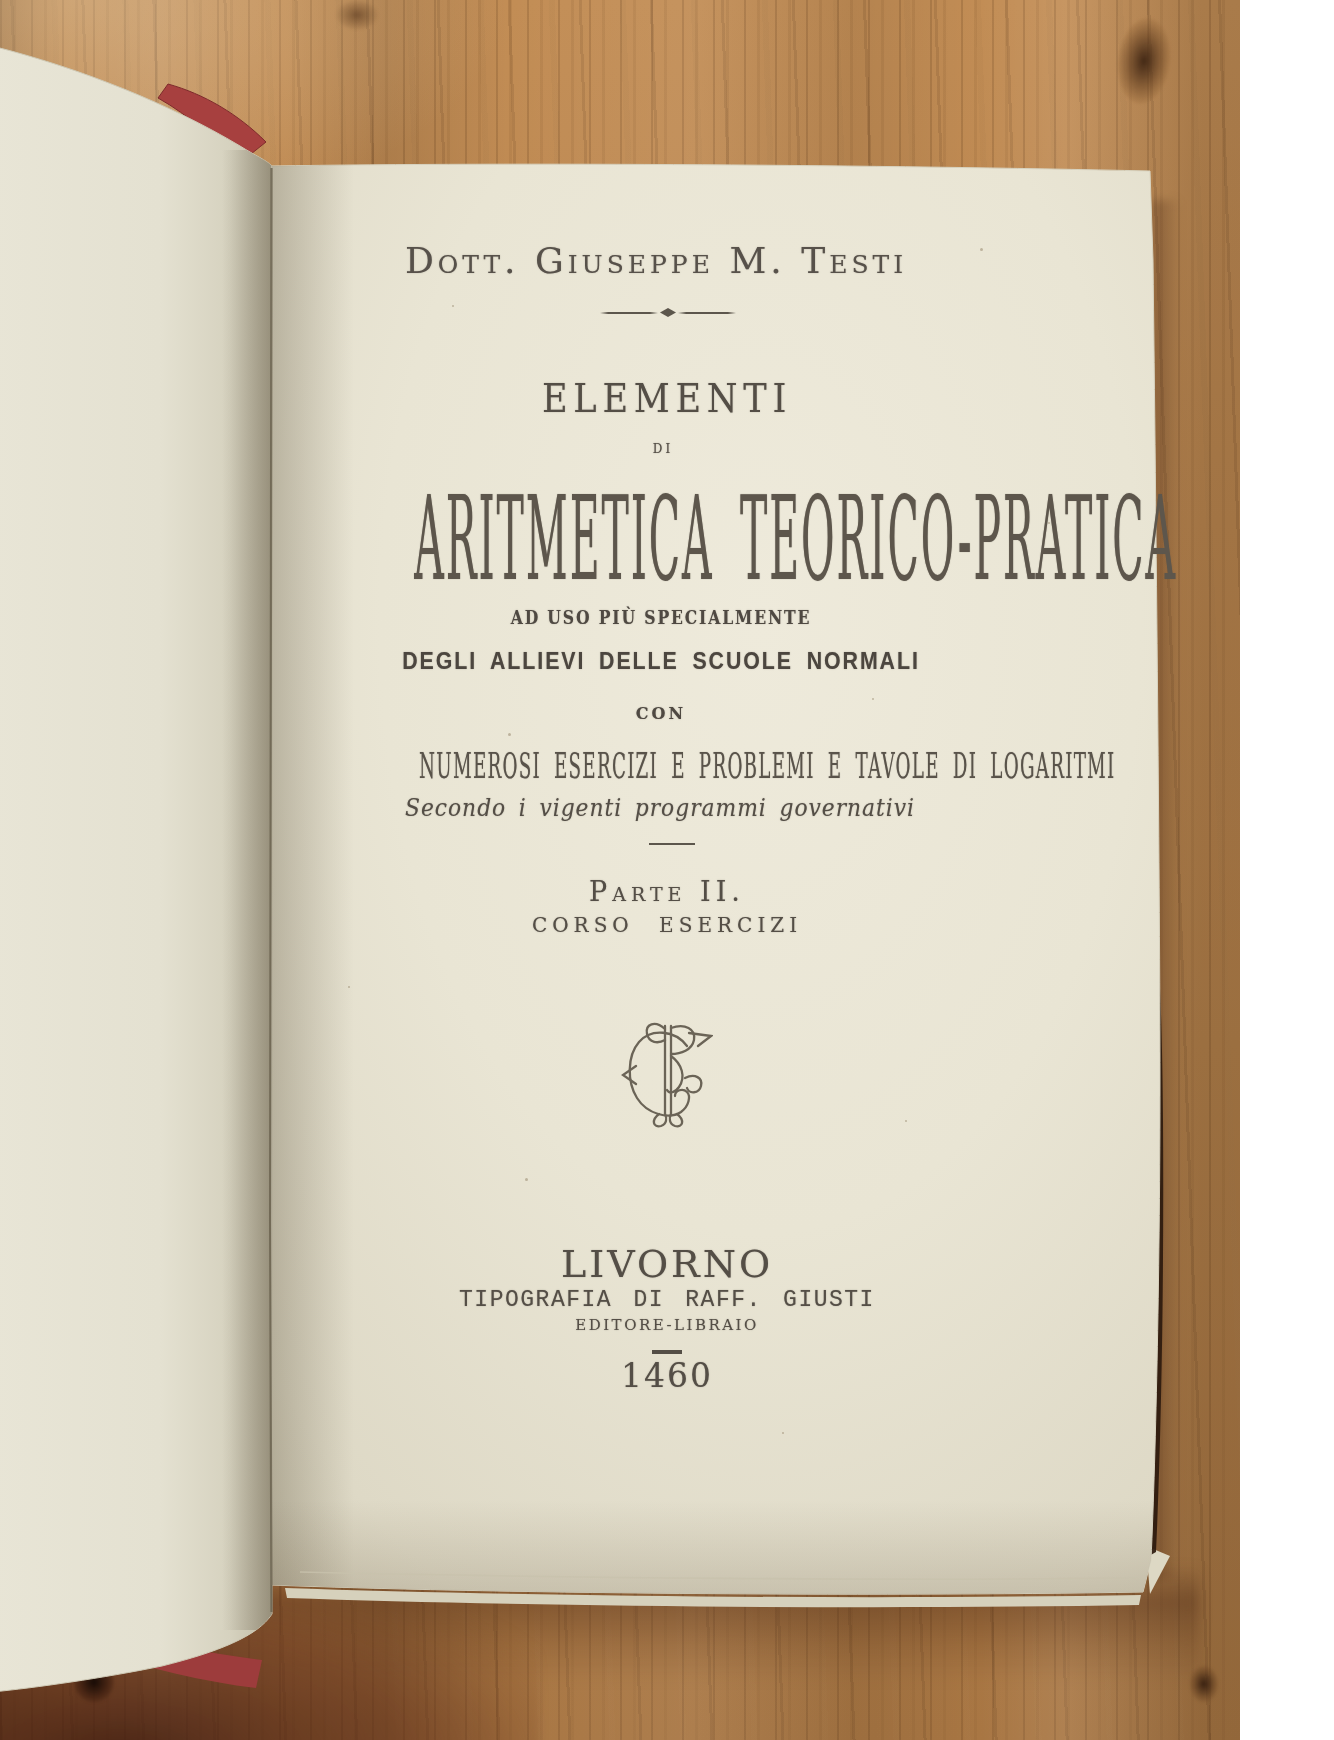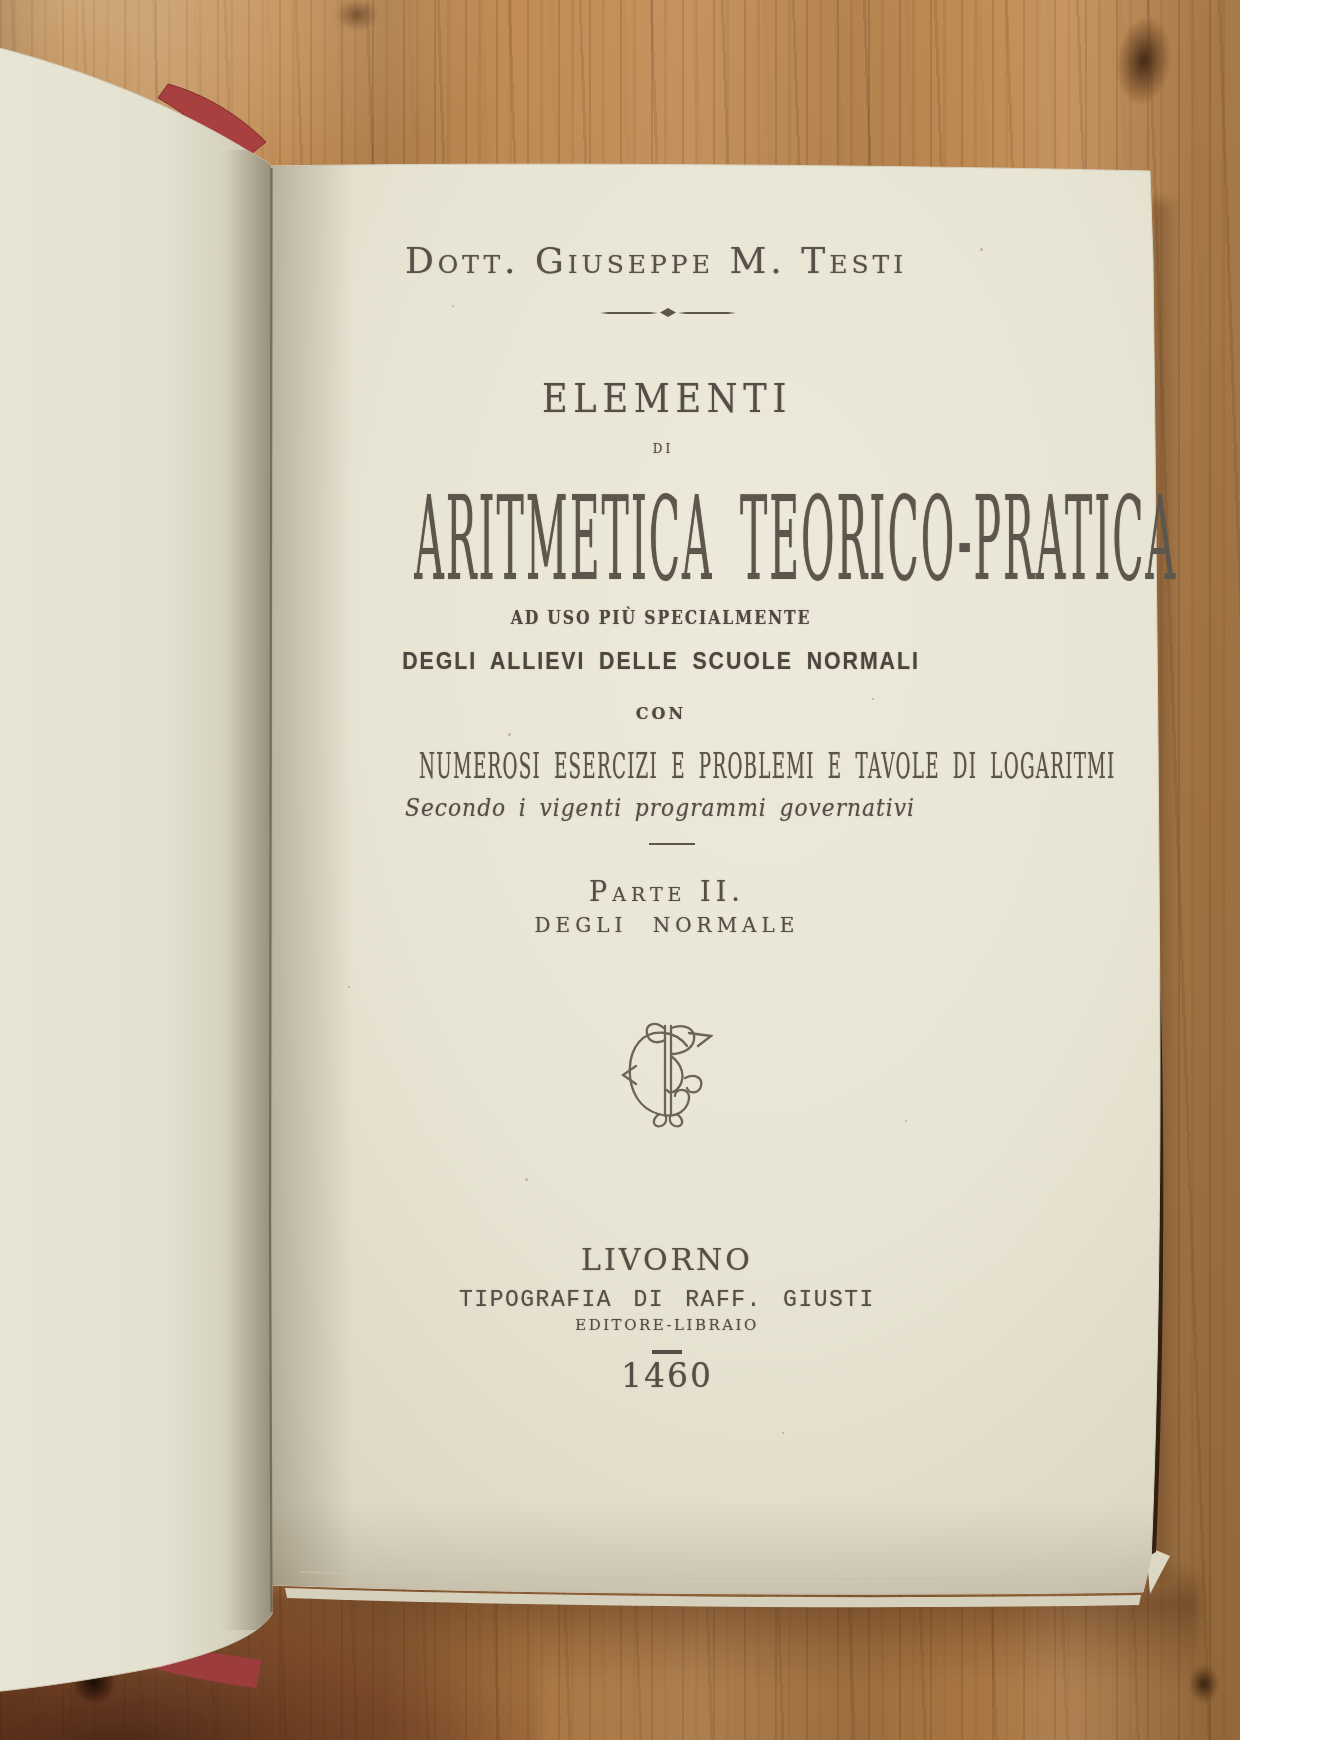--- a/index.html
+++ b/index.html
@@ -55,21 +55,21 @@
     font-weight:bold; letter-spacing:2px; word-spacing:6px;
     transform:translateX(-6px) scale(.97,1.05); color:#4c463f;}
   .t-con{top:706px; font-size:16px; font-weight:bold; letter-spacing:3px;
     transform:translateX(-6px); color:#4f4942;}
   .t-numerosi{top:751px; font-size:30px; letter-spacing:2px; word-spacing:10px;
     transform:translateX(-7px) scale(.61,1.2); color:#59534a;}
   .t-secondo{top:796px; font-size:23px; font-style:italic; letter-spacing:1px;
     word-spacing:5px; transform:translateX(-7px) scale(.95,1.08);}
   .t-parte{top:878px; font-size:27px; font-variant:small-caps; letter-spacing:5px;}
   .t-corso{top:915px; font-size:20px; letter-spacing:5px; word-spacing:14px;}
-  .t-livorno{top:1245px; font-size:30px; letter-spacing:3px;}
+  .t-livorno{top:1245px; font-size:38px; letter-spacing:3px;}
   .t-tipografia{top:1289px; font-size:23px; letter-spacing:1.5px; word-spacing:6px;font-family:Liberation Mono, monospace;}
   .t-editore{top:1318px; font-size:15px; letter-spacing:2.5px;}
   .t-year{top:1359px; font-size:33px; letter-spacing:2px;}
   .rule{position:absolute; display:flex; align-items:center; justify-content:center;}
   .rule-author{left:0; top:308px; width:100%; transform:translateX(1px);}
   .rule-author .seg{width:58px; height:2px;
     background:linear-gradient(90deg, transparent, #5c564c 14%, #5c564c 86%, transparent);}
   .rule-author .diamond{width:16px; height:9px; margin:0 2px; background:#5c564c;
     clip-path:polygon(0 50%, 50% 0, 100% 50%, 50% 100%);}
   .rule-small{left:0; top:843px; width:100%; transform:translateX(5px);}
@@ -170,21 +170,21 @@
     <div class="line t-degli">DEGLI ALLIEVI DELLE SCUOLE NORMALI</div>
     <div class="line t-con">CON</div>
     <div class="line t-numerosi">NUMEROSI ESERCIZI E PROBLEMI E TAVOLE DI LOGARITMI</div>
     <div class="line t-secondo">Secondo i vigenti programmi governativi</div>
 
     <div class="rule rule-small">
       <span class="seg"></span>
     </div>
 
     <div class="line t-parte">Parte II.</div>
-    <div class="line t-corso">DEGLI NORMALE</div>
+    <div class="line t-corso">CORSO ESERCIZI</div>
 
     <div class="line t-livorno">LIVORNO</div>
     <div class="line t-tipografia">TIPOGRAFIA DI RAFF. GIUSTI</div>
     <div class="line t-editore">EDITORE-LIBRAIO</div>
 
     <div class="rule rule-imprint">
       <span class="seg"></span>
     </div>
 
     <div class="line t-year">1460</div>

